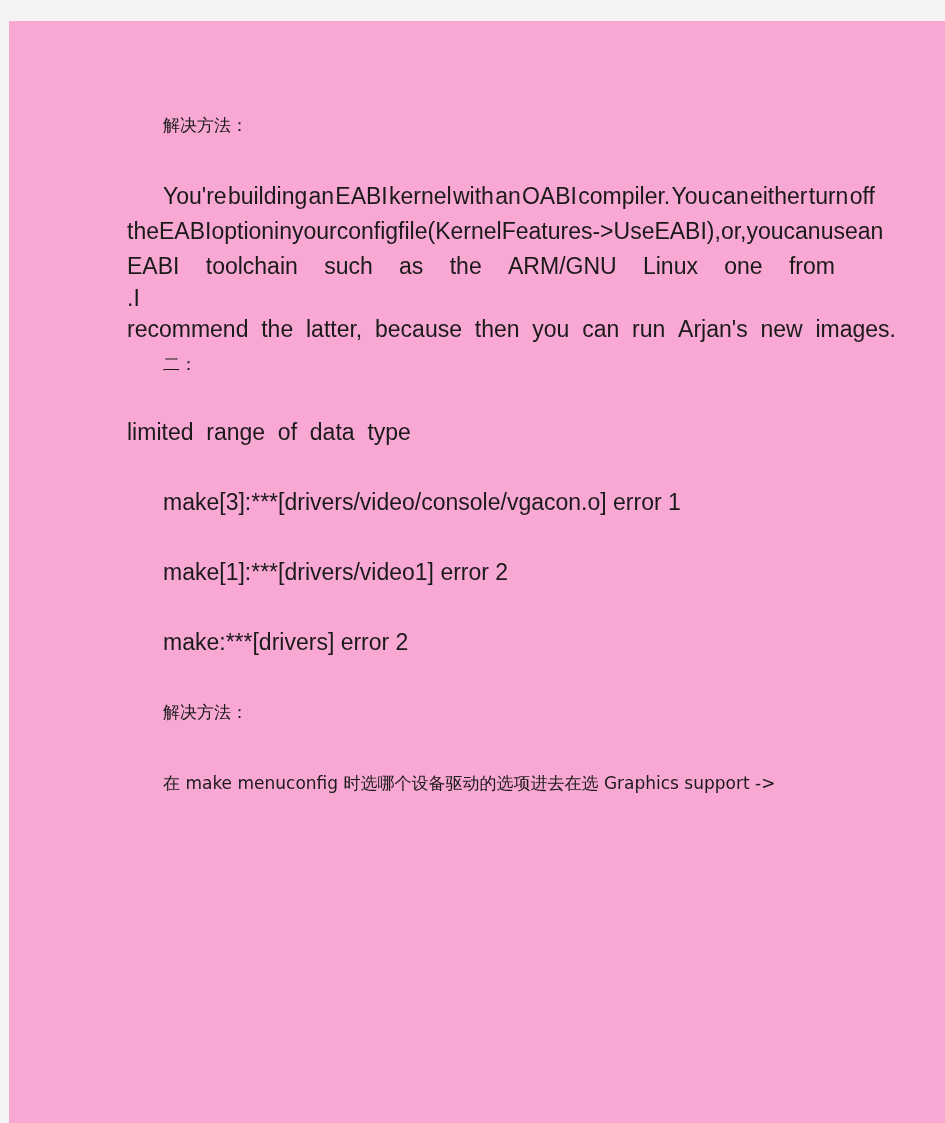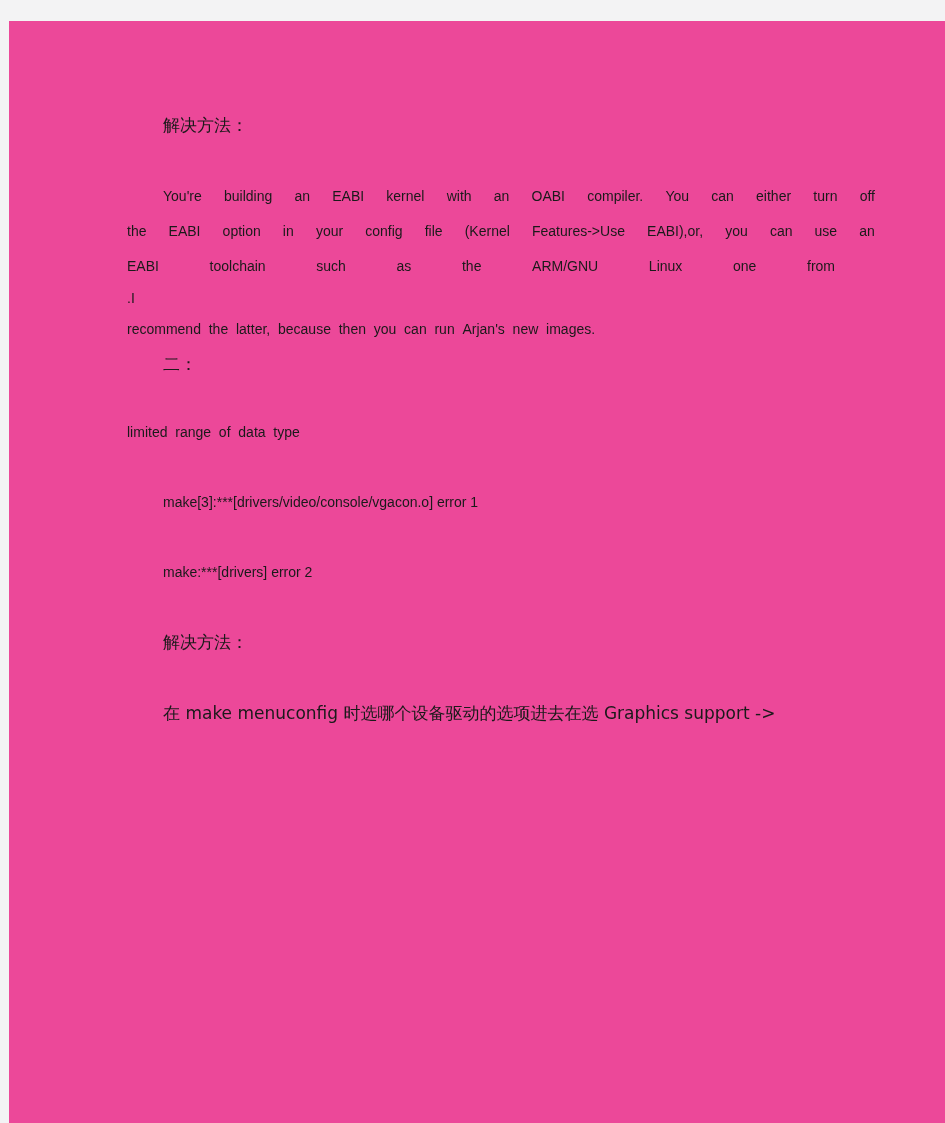--- a/index.html
+++ b/index.html
@@ -28,35 +28,35 @@
     width: 9px; height: 1123px;
     background: #f3f3f4;
   }
 
   .page-sheet {
     position: absolute;
     left: 9px;
     top: 21px;
     width: 936px;
     height: 1102px;
-    background: #ec4899;
+    background: #f9a8d4;
   }
 
   
   .doc-body {
     position: absolute;
     left: 118px;
     top: 0;
     width: 748px;
   }
 
   .para {
     margin: 0;
     color: #1a1a1a;
-    font-size: 14px;
+    font-size: 23px;
     line-height: 35px;
     text-align: justify;
     text-justify: inter-word;
     -webkit-font-smoothing: antialiased;
   }
 
   
   .para.indent {
     text-indent: 36px;
   }
@@ -196,20 +196,23 @@
           <span class="w">data</span>&nbsp;
           <span class="w">type</span>
         </span>
       </p>
     </div>
 
     <div class="block" style="margin-bottom:35px;">
       <p class="para indent mono-ish">make[3]:***[drivers/video/console/vgacon.o] error 1</p>
     </div>
     <div class="block" style="margin-bottom:35px;">
+      <p class="para indent mono-ish">make[1]:***[drivers/video1] error 2</p>
+    </div>
+    <div class="block" style="margin-bottom:35px;">
       <p class="para indent mono-ish">make:***[drivers] error 2</p>
     </div>
 
     <div class="block" style="margin-bottom:36px;">
       <p class="para indent cjk">解决方法：</p>
     </div>
 
     <div class="block tight">
       <p class="para indent cjk">在 make menuconfig 时选哪个设备驱动的选项进去在选 Graphics support -&gt;</p>
     </div>

